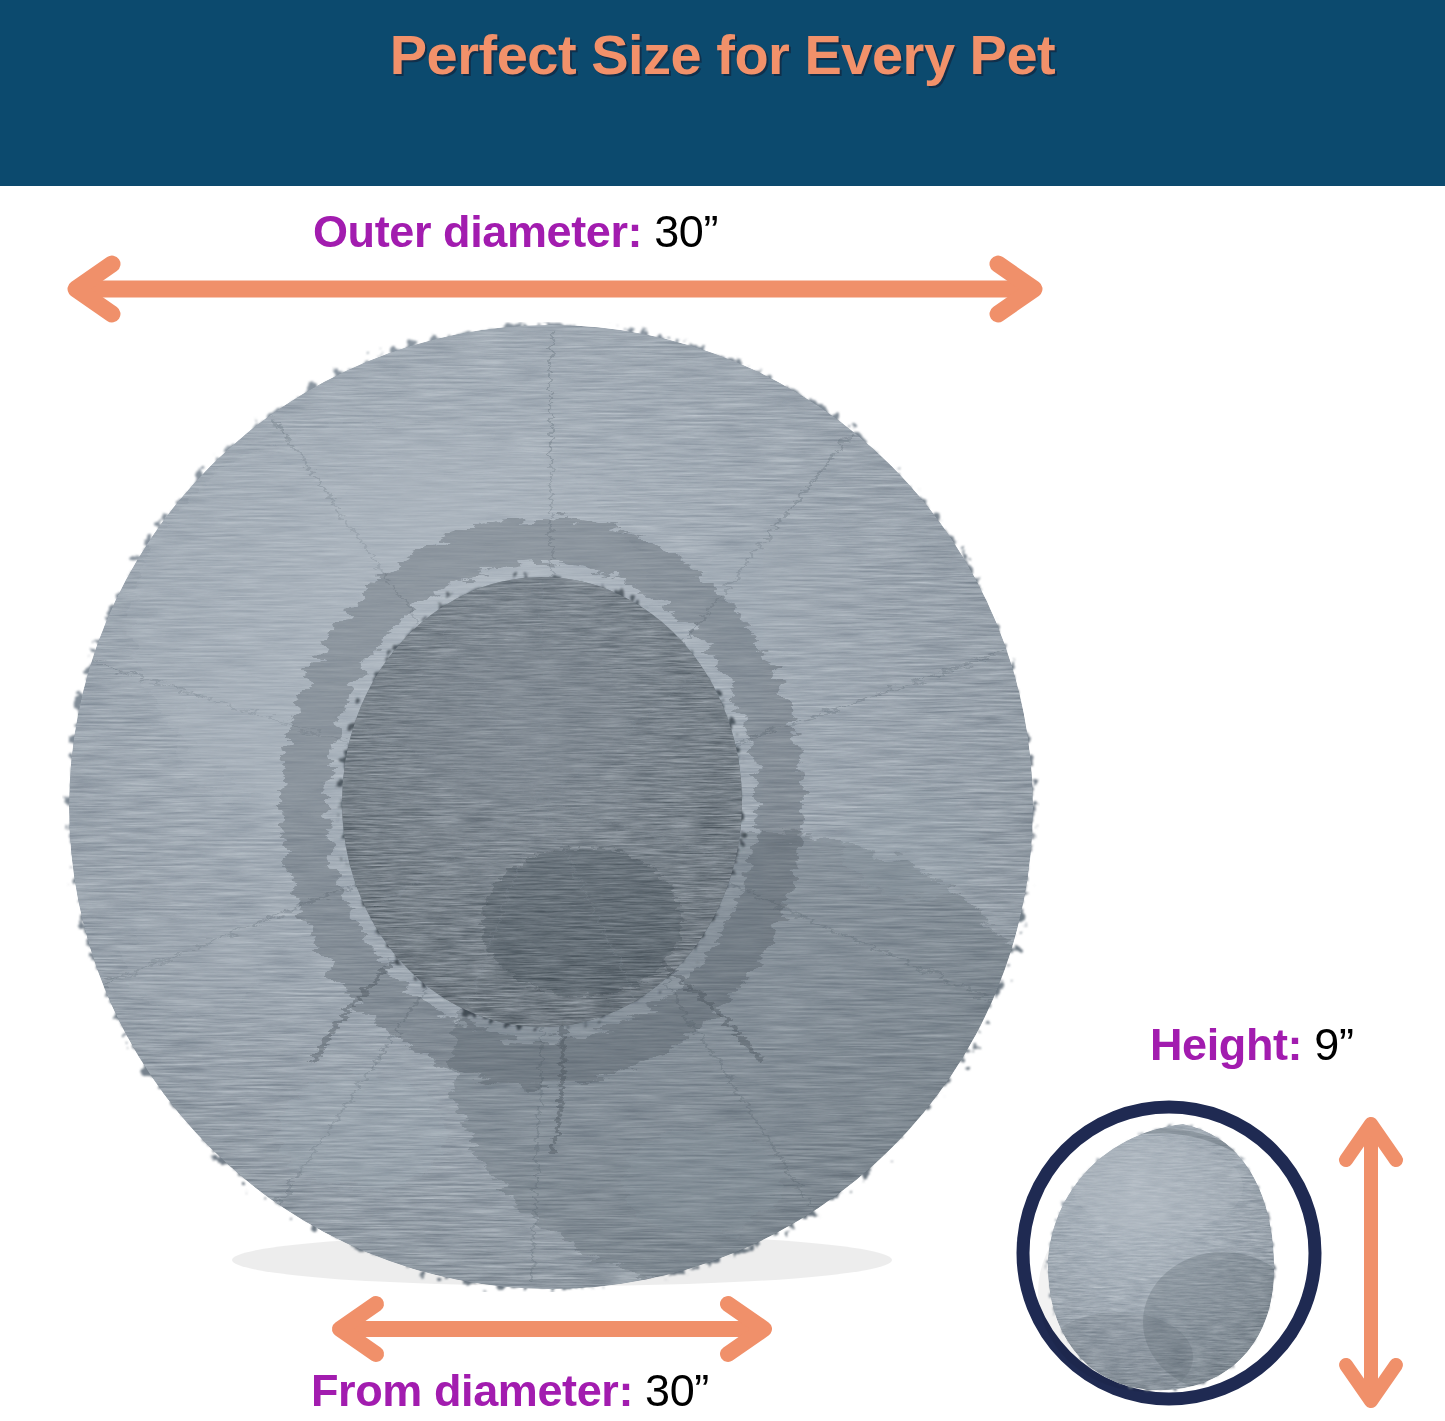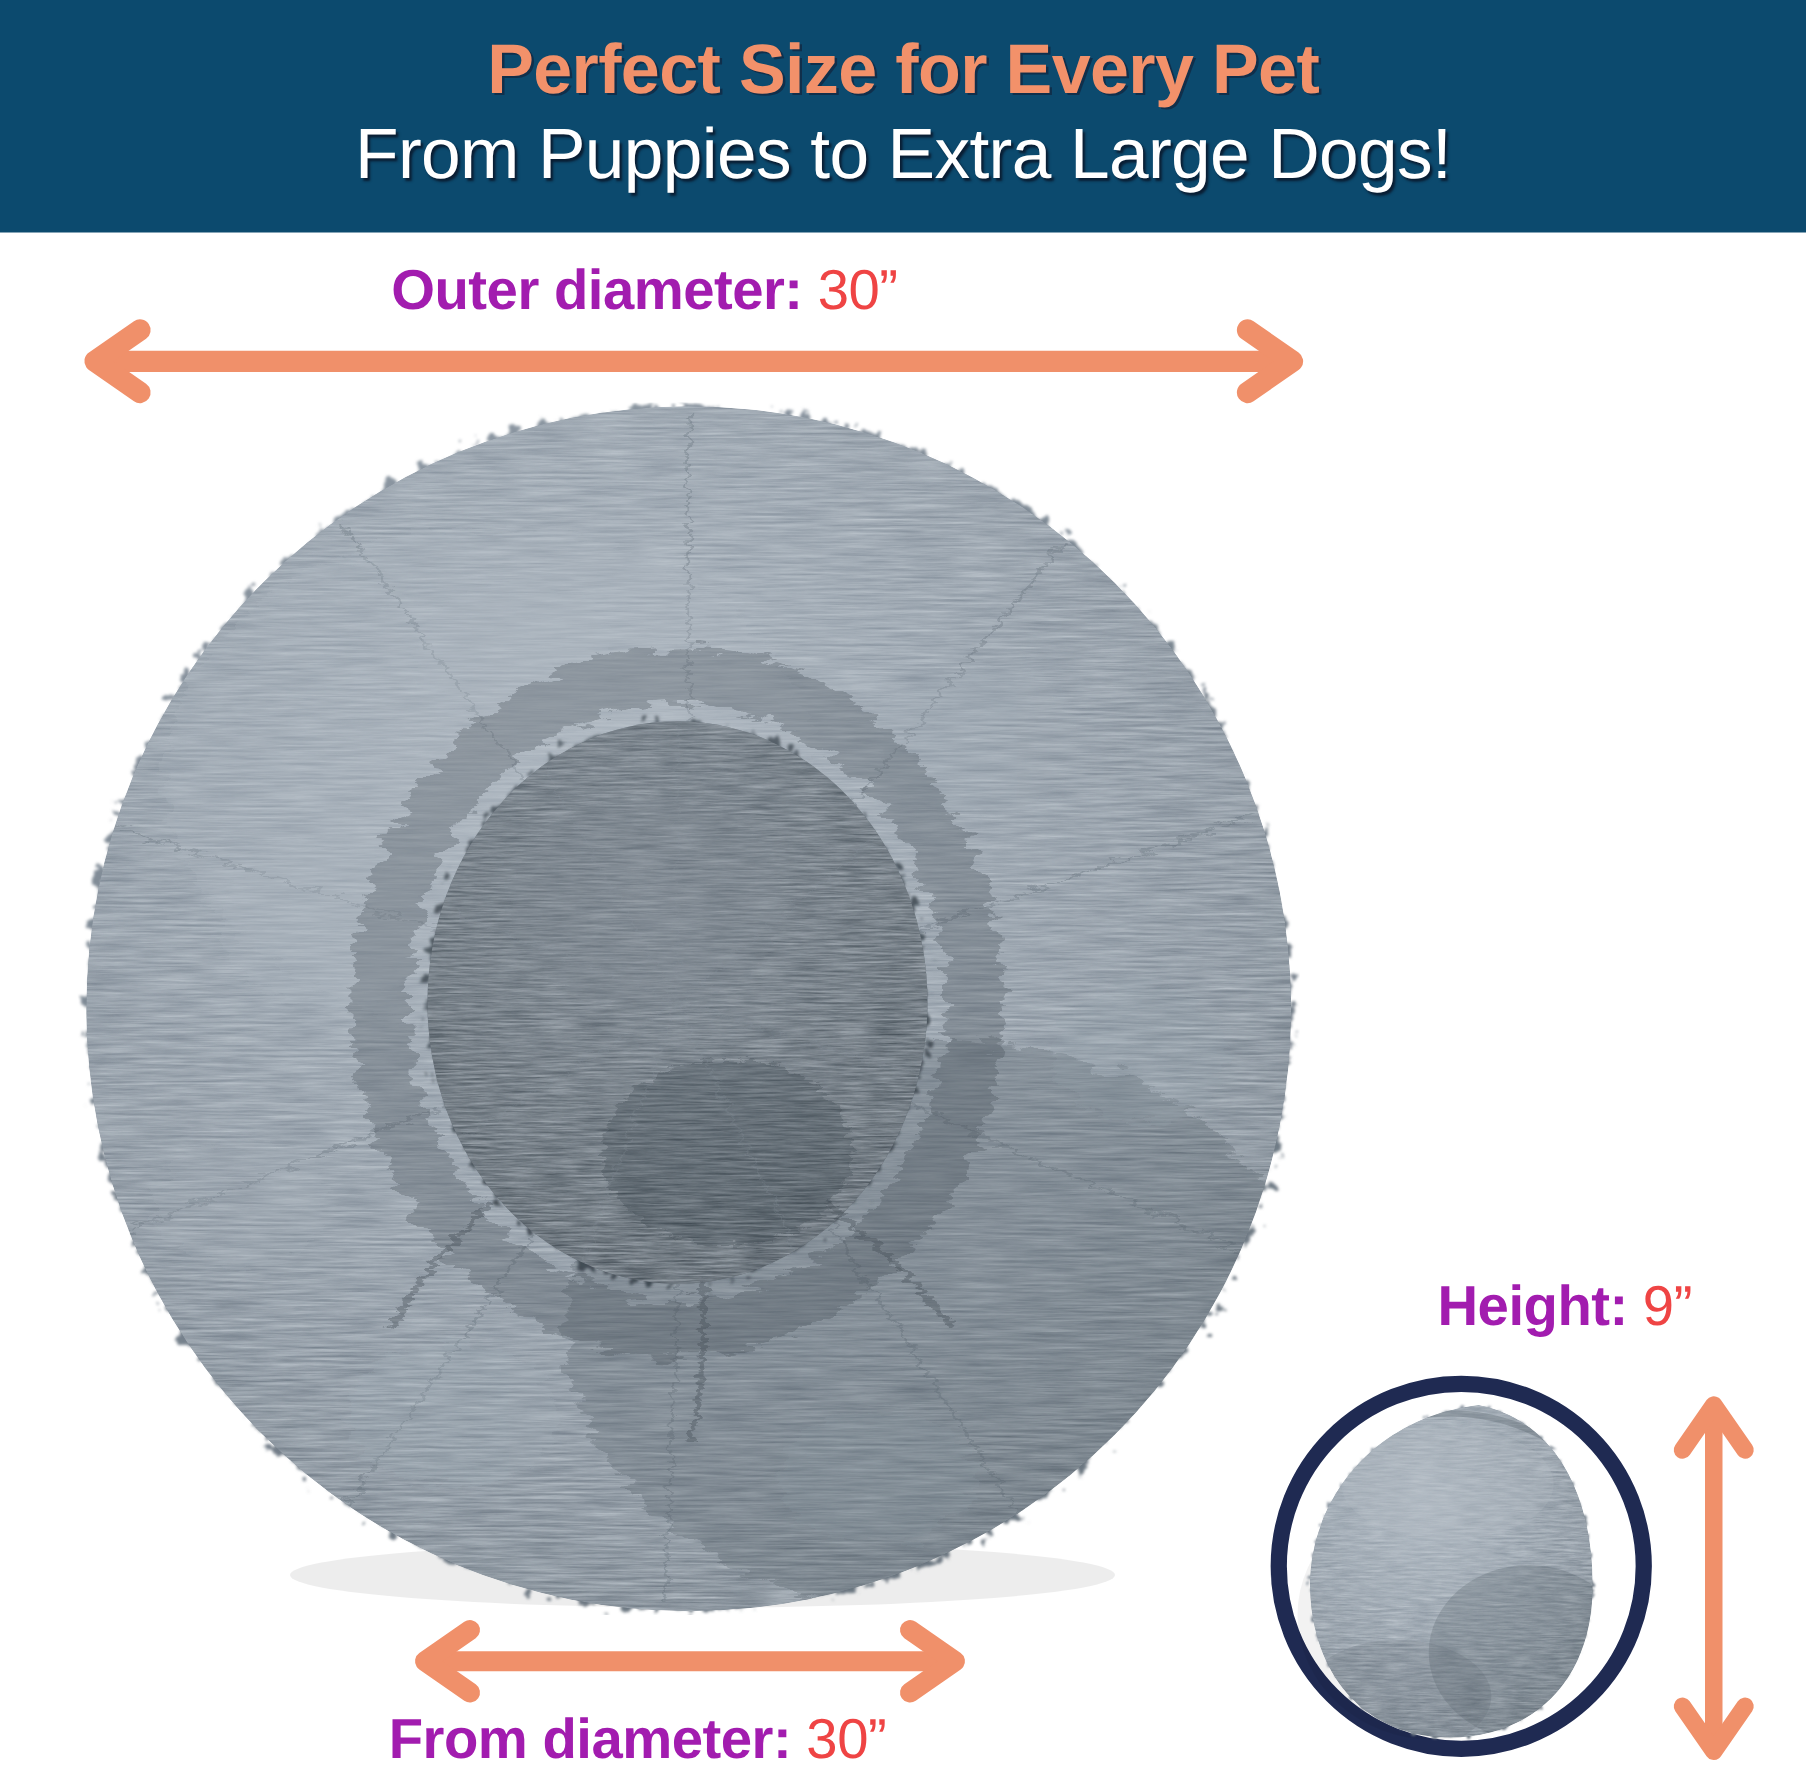--- a/index.html
+++ b/index.html
@@ -61,21 +61,21 @@
     white-space: nowrap;
     font-size: 45px;
     font-weight: bold;
     letter-spacing: -0.4px;
     line-height: 1;
   }
   .dim-label .lbl {
     color: #a21caf;
   }
   .dim-label .val {
-    color: #ef4444;
+    color: #000000;
     font-weight: normal;
   }
 
   
   .arrow-svg {
     position: absolute;
     overflow: visible;
   }
 
   
@@ -115,21 +115,20 @@
     height: 305px;
   }
 </style>
 </head>
 <body>
 
 <div id="page">
 
   <div id="header-band">
     <div id="header-title">Perfect Size for Every Pet</div>
-    <div id="header-subtitle">From Puppies to Extra Large Dogs!</div>
   </div>
 
   <div class="dim-label" style="left:313px; top:209px;">
     <span class="lbl">Outer diameter:</span>
     <span class="val">30”</span>
   </div>
 
   <svg class="arrow-svg" style="left:60px; top:258px;" width="990" height="62" viewBox="0 0 990 62">
     <g stroke="#F0906A" stroke-width="17" stroke-linecap="round" stroke-linejoin="round" fill="none">
       <line x1="20" y1="31" x2="970" y2="31"></line>

